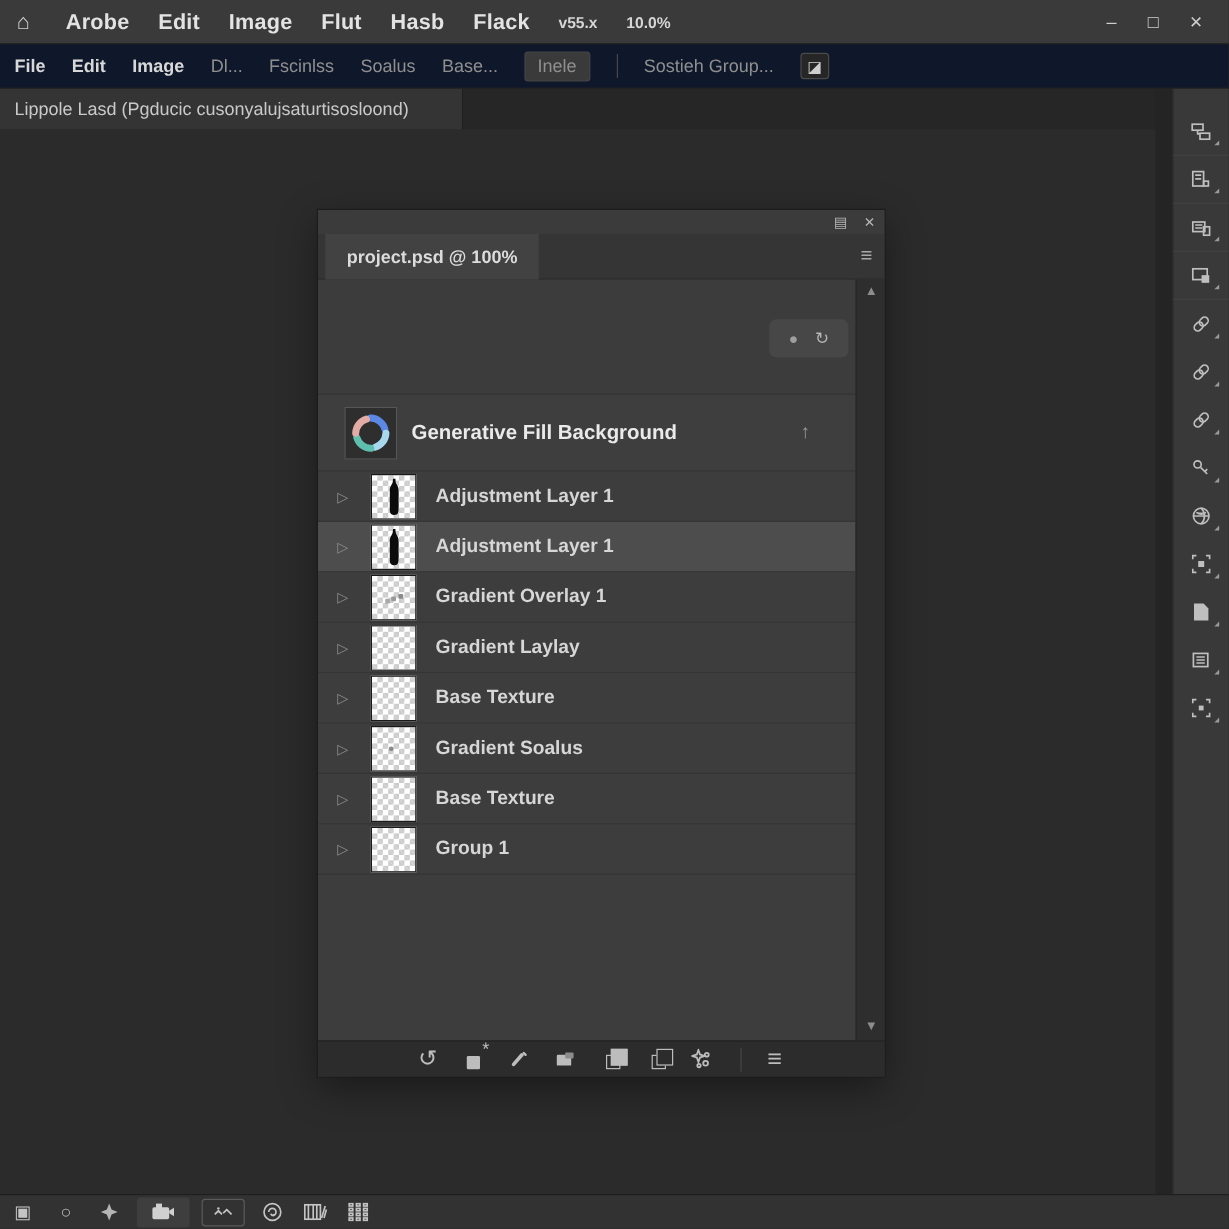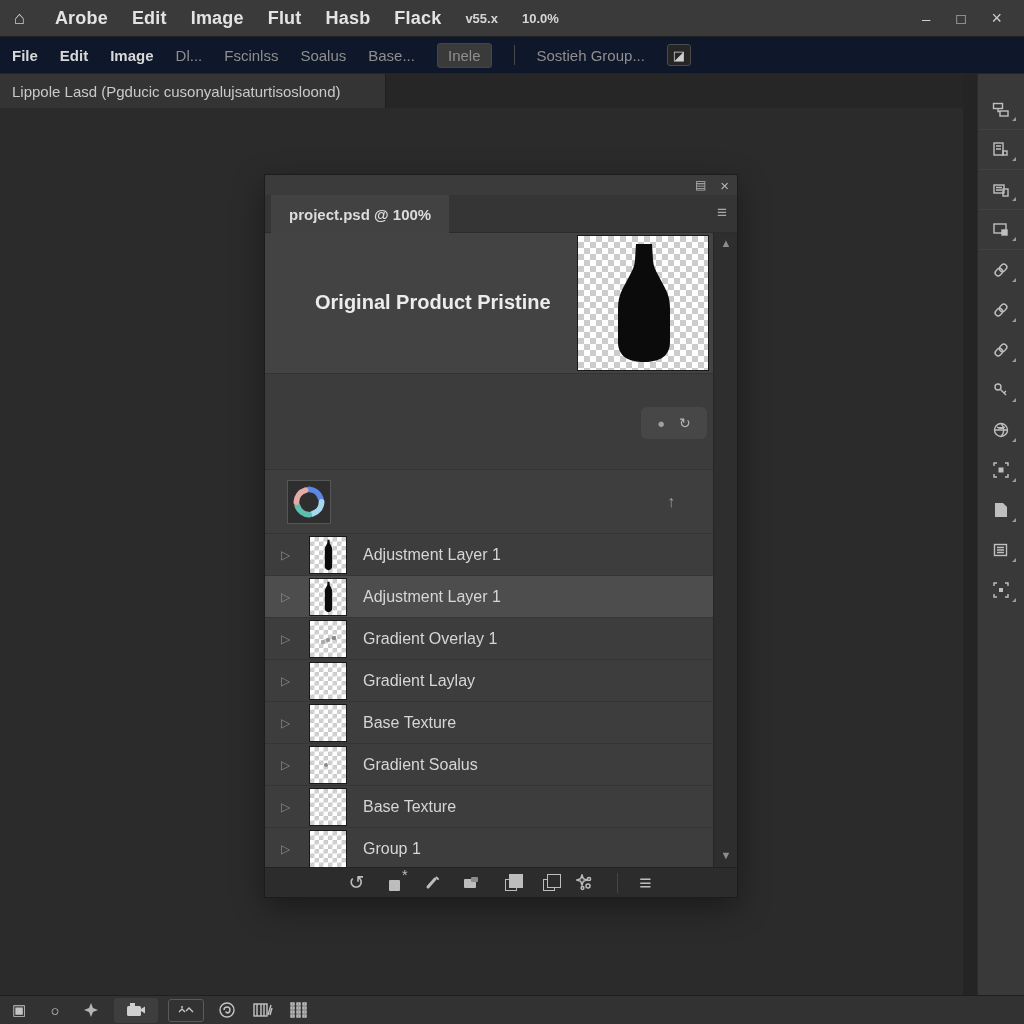--- a/index.html
+++ b/index.html
@@ -94,21 +94,21 @@
                border:1px solid #565656; display:flex; align-items:center; justify-content:center; }
   .gen-label { position:absolute; left:78px; color:#eaeaea; font-size:17px; font-weight:600; }
   .gen-up { position:absolute; right:38px; color:#9a9a9a; font-size:16px; }
 
   .layer-row { position:relative; width:448px; height:42px; background:#3d3d3d;
                border-bottom:1px solid #353535; display:flex; align-items:center; }
   .layer-row.selected { background:#4d4d4d; }
   .expander { position:absolute; left:16px; color:#8a8a8a; font-size:12px; }
   .thumb { position:absolute; left:44px; top:2px; width:38px; height:38px; border:1.5px solid #191919;
            display:flex; align-items:center; justify-content:center; }
-  .layer-label { position:absolute; left:98px; color:#d6d6d6; font-size:16px; }
+  .layer-label { position:absolute; left:98px; color:#d6d6d6; font-size:16px;font-weight:bold; }
   .checker { background-color:#fff;
     background-image:
       linear-gradient(45deg,#ccc 25%,transparent 25%,transparent 75%,#ccc 75%),
       linear-gradient(45deg,#ccc 25%,transparent 25%,transparent 75%,#ccc 75%);
     background-size:12px 12px; background-position:0 0,6px 6px; }
   .checker.fine { background-size:9px 9px; background-position:0 0,4.5px 4.5px; }
   .dots-3 { position:absolute; width:4px; height:4px; background:#9a9a9a; border-radius:1px;
             left:16px; top:17px; box-shadow:6px -2px 0 #8a8a8a, -5px 2px 0 #aaa; }
   .dot-1 { position:absolute; width:4px; height:4px; background:#8a8a8a; border-radius:2px; left:14px; top:16px; }
 
@@ -328,45 +328,38 @@
       <span style="font-size:15px">×</span>
     </div>
 
     <div class="p-tabrow">
       <div class="p-tab">project.psd @ 100%</div>
       <span class="p-tab-menu">≡</span>
     </div>
 
     <div class="p-body">
 
-      <div class="preview-sec">
-        <span class="preview-title">Original Product Pristine</span>
-        <div class="preview-thumb checker">
-          <svg width="132" height="134" viewBox="0 0 132 134" style="display:block">
-            <path d="M58 8 h16 l1 16 c.4 6 2.4 10 5.2 15.2 l6.8 12.8 c3.6 6.8 5 12.8 5 20.4 V106 c0 14-10 20-26 20 s-26-6-26-20 V72.4 c0-7.6 1.4-13.6 5-20.4 l6.8-12.8 C54.6 34 56.6 30 57 24 Z" fill="#0b0b0b"></path>
-          </svg>
-        </div>
-      </div>
 
       <div class="gap-sec">
         <div class="pill">
           <span class="dot">●</span>
           <span class="refresh">↻</span>
         </div>
       </div>
 
       <div class="gen-row">
         <div class="gen-thumb">
           <svg width="36" height="36" viewBox="0 0 40 40" fill="none" stroke-linecap="round">
             <path d="M20 6 A14 14 0 0 1 33 16" stroke="#5b87e5" stroke-width="6.5"></path>
             <path d="M34 20 A14 14 0 0 1 24 33" stroke="#a8d8ee" stroke-width="6.5"></path>
             <path d="M20 34 A14 14 0 0 1 7 24" stroke="#5fbfae" stroke-width="6.5"></path>
             <path d="M6 20 A14 14 0 0 1 16 7" stroke="#e2aba6" stroke-width="6.5"></path>
           </svg>
         </div>
+        <span class="gen-label">Generative Fill Background</span>
         <span class="gen-up">↑</span>
       </div>
 
       <div class="layer-row">
         <span class="expander">▷</span>
         <span class="thumb checker fine">
           <svg width="15" height="32" viewBox="0 0 44 110">
               <path d="M18.5 3 h7 l.5 8 c.2 3 1.2 5 2.6 7.6 l3.4 6.4 c1.8 3.4 2.6 6.4 2.6 10.2 V94 c0 9-5.4 13-12.6 13 S9.4 103 9.4 94 V35.2 c0-3.8.8-6.8 2.6-10.2 l3.4-6.4 c1.4-2.6 2.4-4.6 2.6-7.6 Z" fill="#0b0b0b"></path>
             </svg>
         </span>

